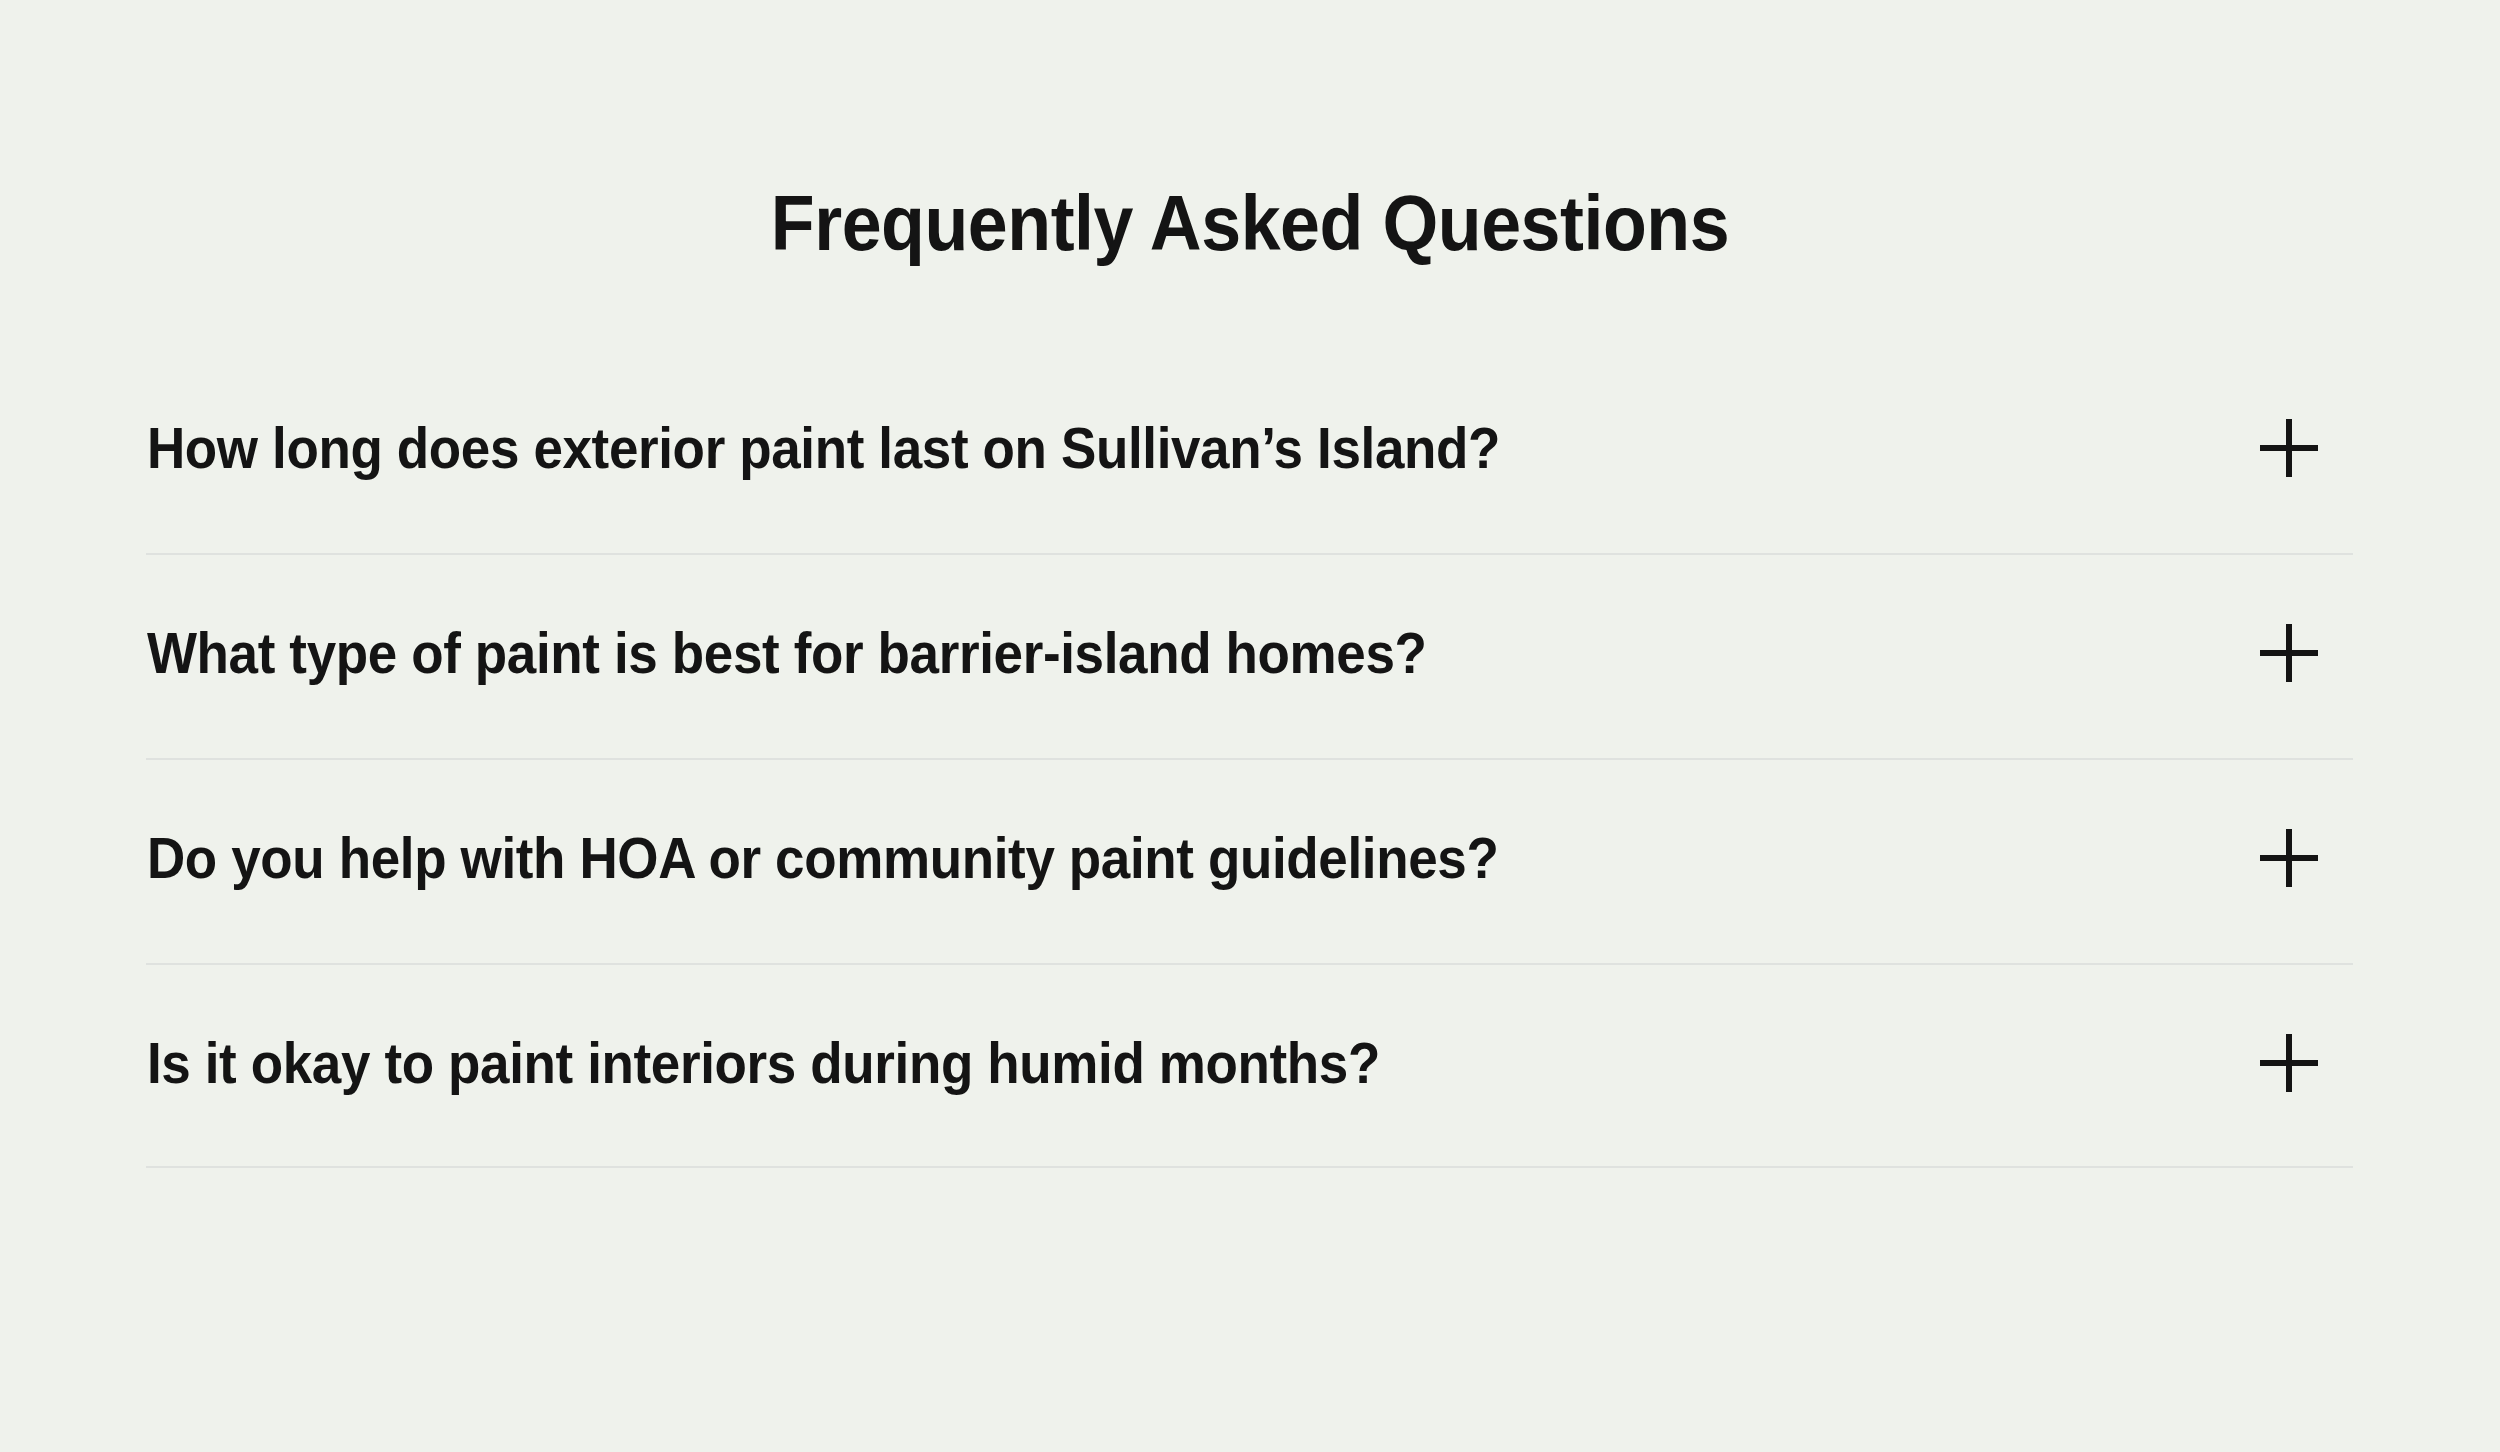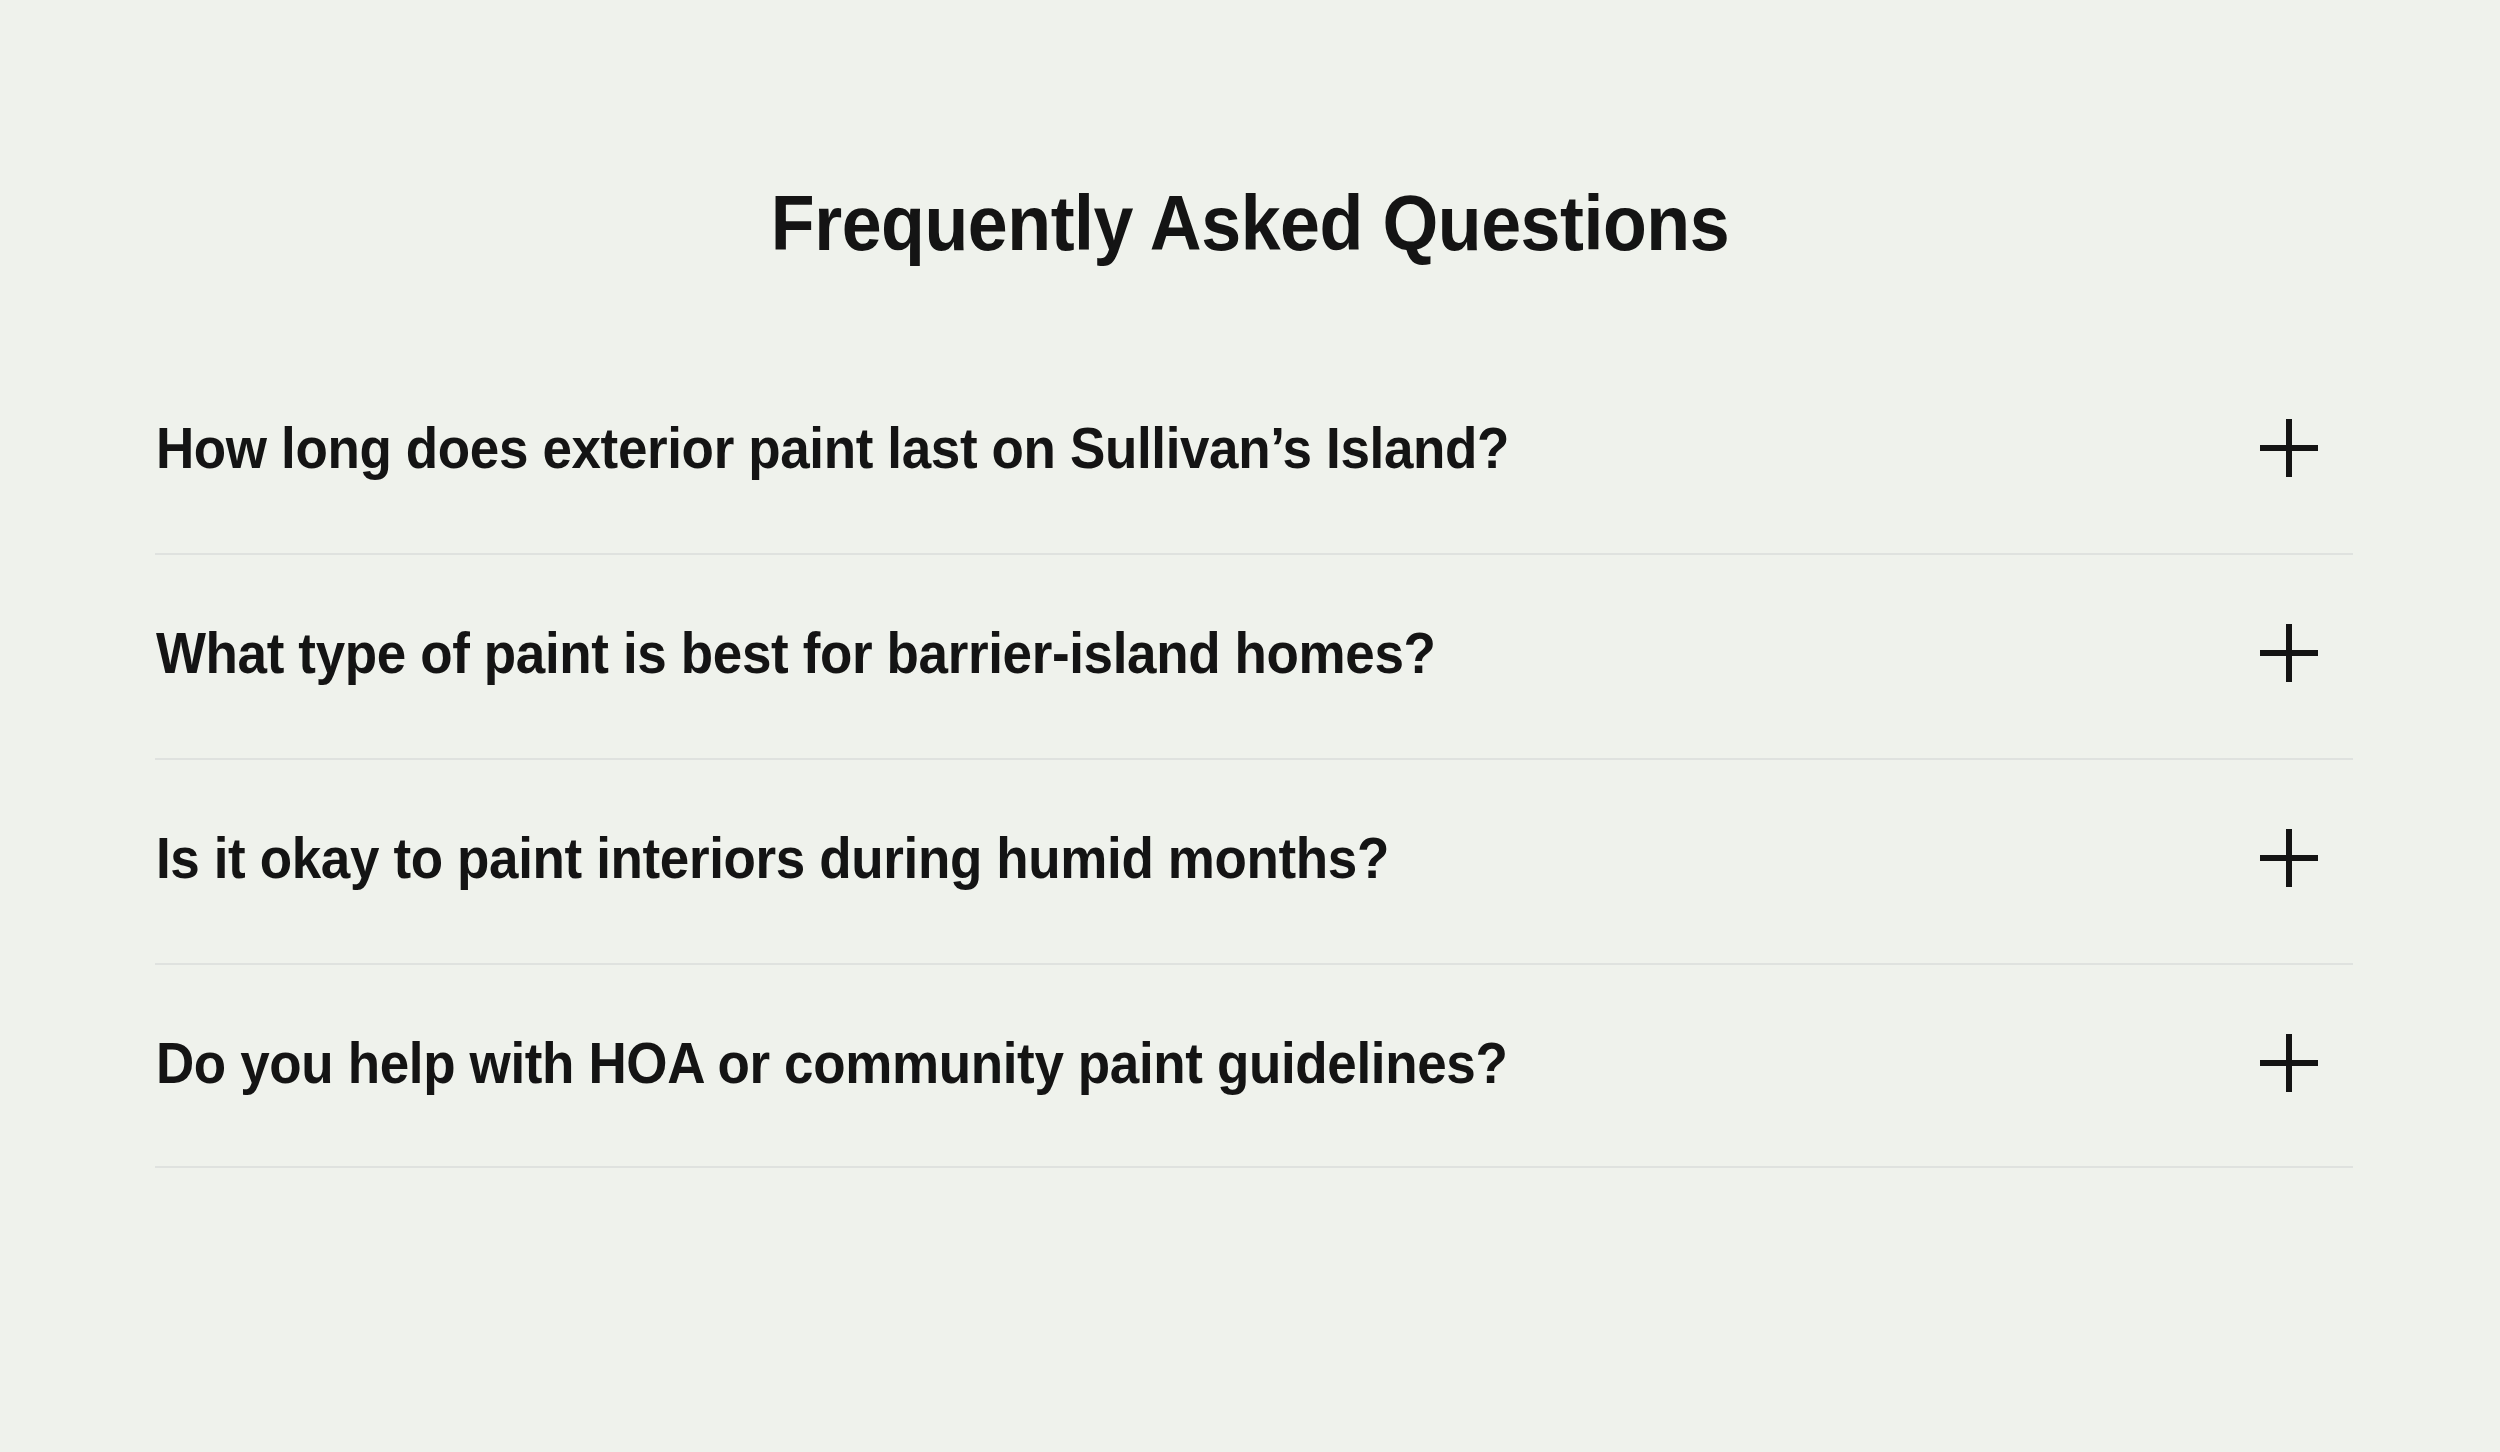--- a/index.html
+++ b/index.html
@@ -44,21 +44,20 @@
     top: 350px;
     left: 146px;
     width: 2207px;
   }
   .faq-item {
     position: relative;
     height: 205px;
     box-sizing: border-box;
     border-bottom: 2px solid #dfe2df;
     cursor: pointer;
-    margin-left: 9px;
   }
   .faq-item:last-child {
     height: 203px;
   }
   .faq-row {
     position: absolute;
     top: 0;
     left: 0;
     right: 0;
     height: 195px;
@@ -132,31 +131,31 @@
         <span class="faq-question">What type of paint is best for barrier-island homes?</span>
         <button class="faq-toggle">
           <span class="bar bar-h"></span>
           <span class="bar bar-v"></span>
         </button>
       </div>
     </div>
 
     <div class="faq-item">
       <div class="faq-row">
-        <span class="faq-question">Is it okay to paint interiors during humid months?</span>
+        <span class="faq-question">Do you help with HOA or community paint guidelines?</span>
         <button class="faq-toggle">
           <span class="bar bar-h"></span>
           <span class="bar bar-v"></span>
         </button>
       </div>
     </div>
 
     <div class="faq-item">
       <div class="faq-row">
-        <span class="faq-question">Do you help with HOA or community paint guidelines?</span>
+        <span class="faq-question">Is it okay to paint interiors during humid months?</span>
         <button class="faq-toggle">
           <span class="bar bar-h"></span>
           <span class="bar bar-v"></span>
         </button>
       </div>
     </div>
 
 
   </div>
 </div>

